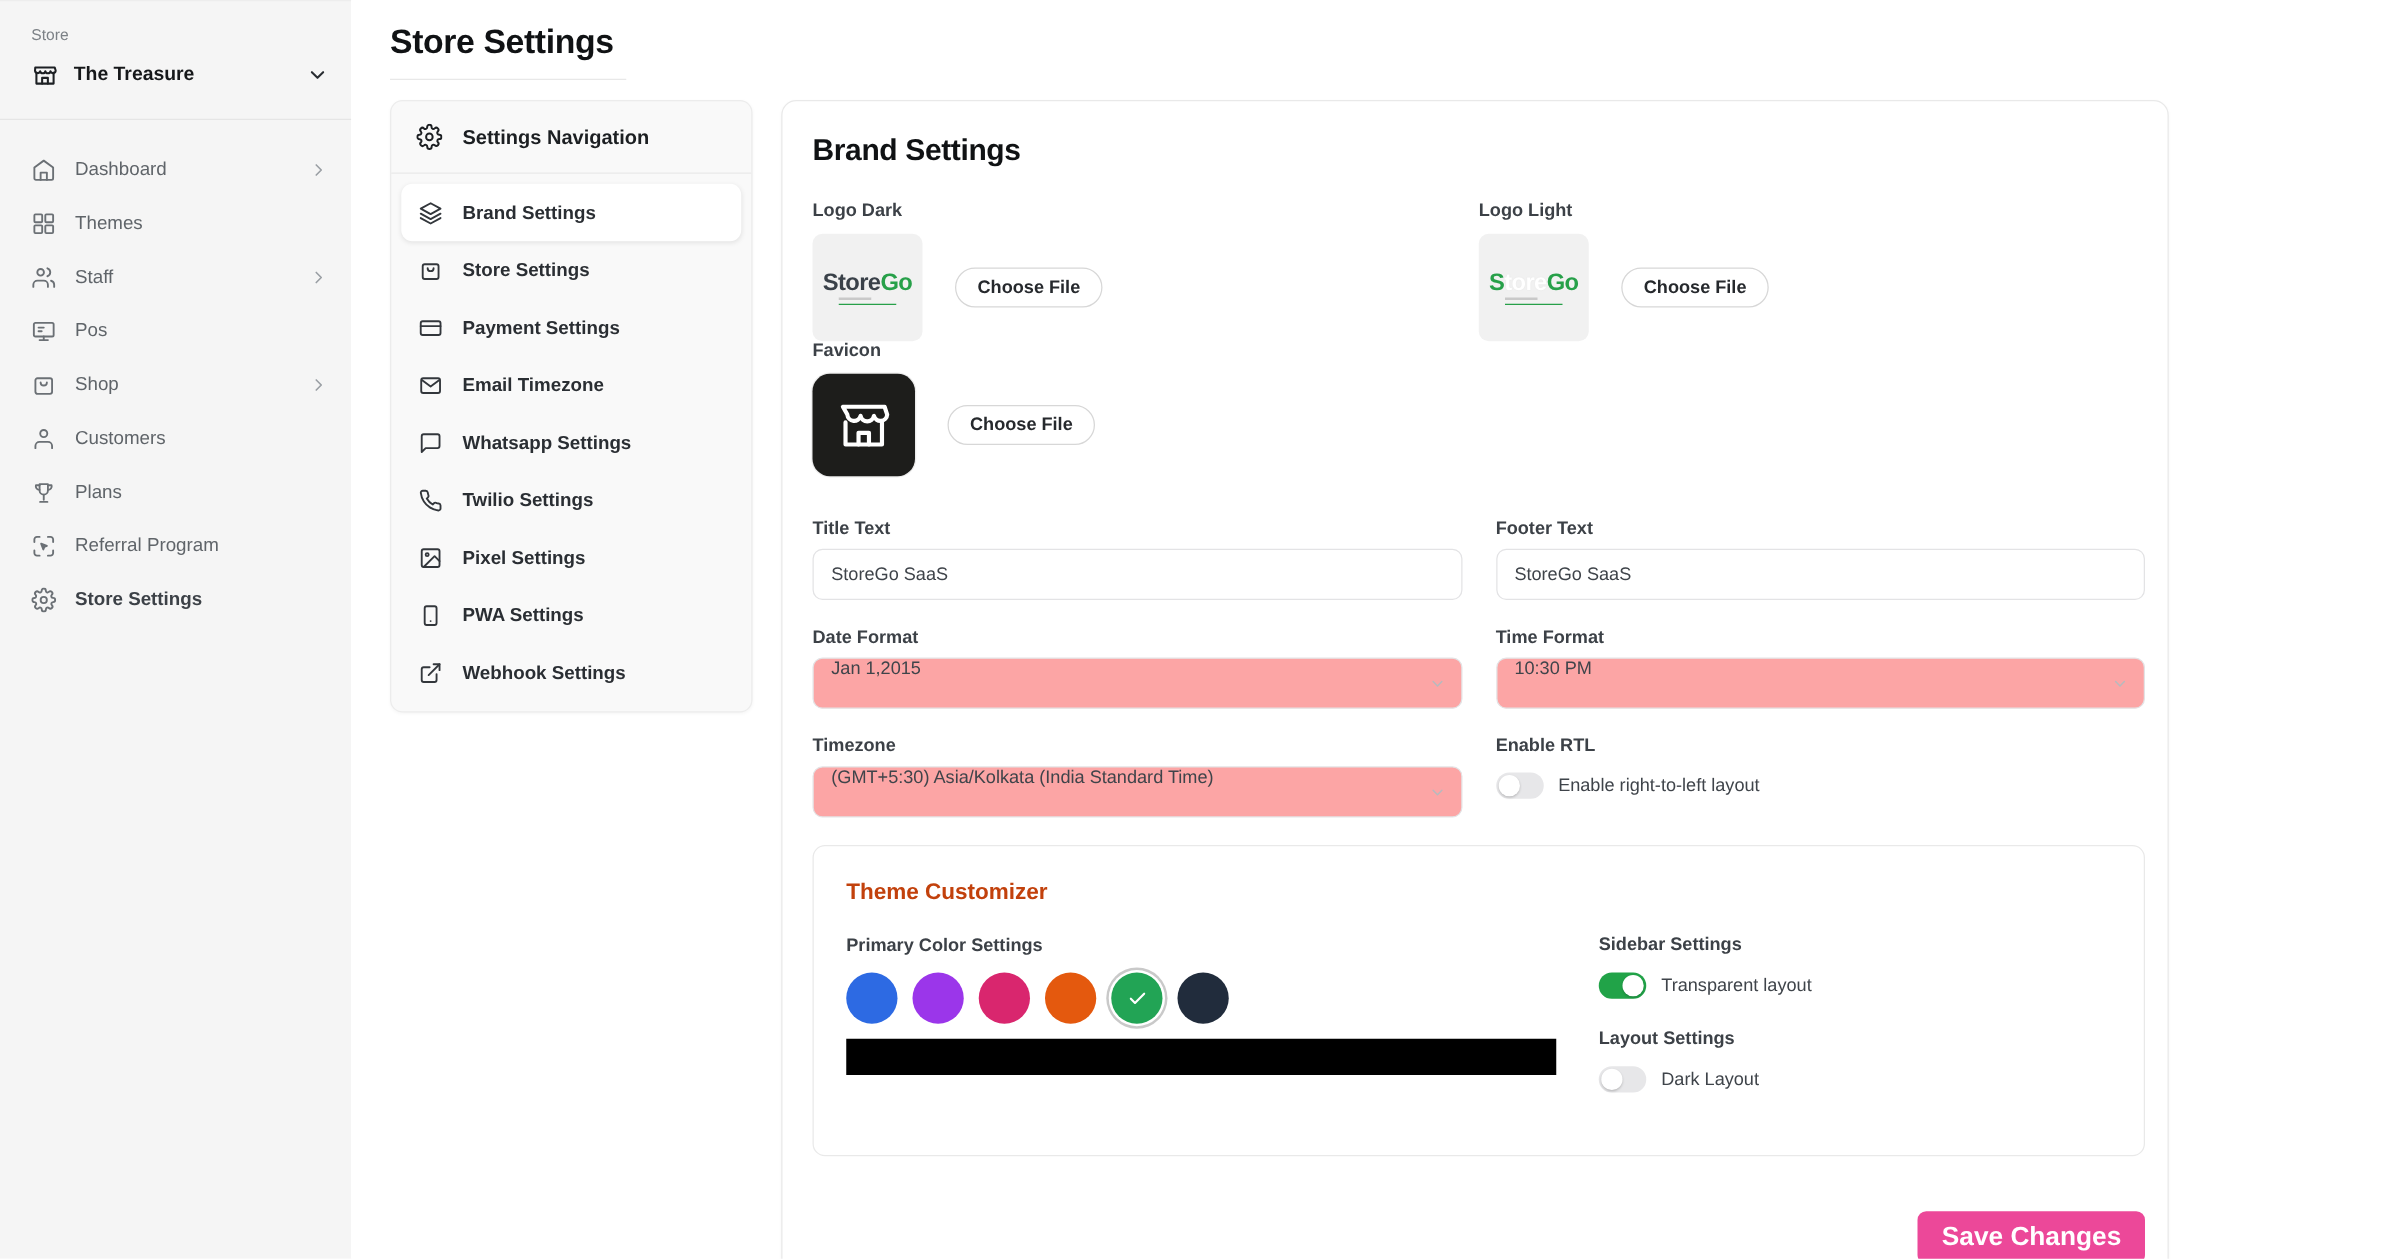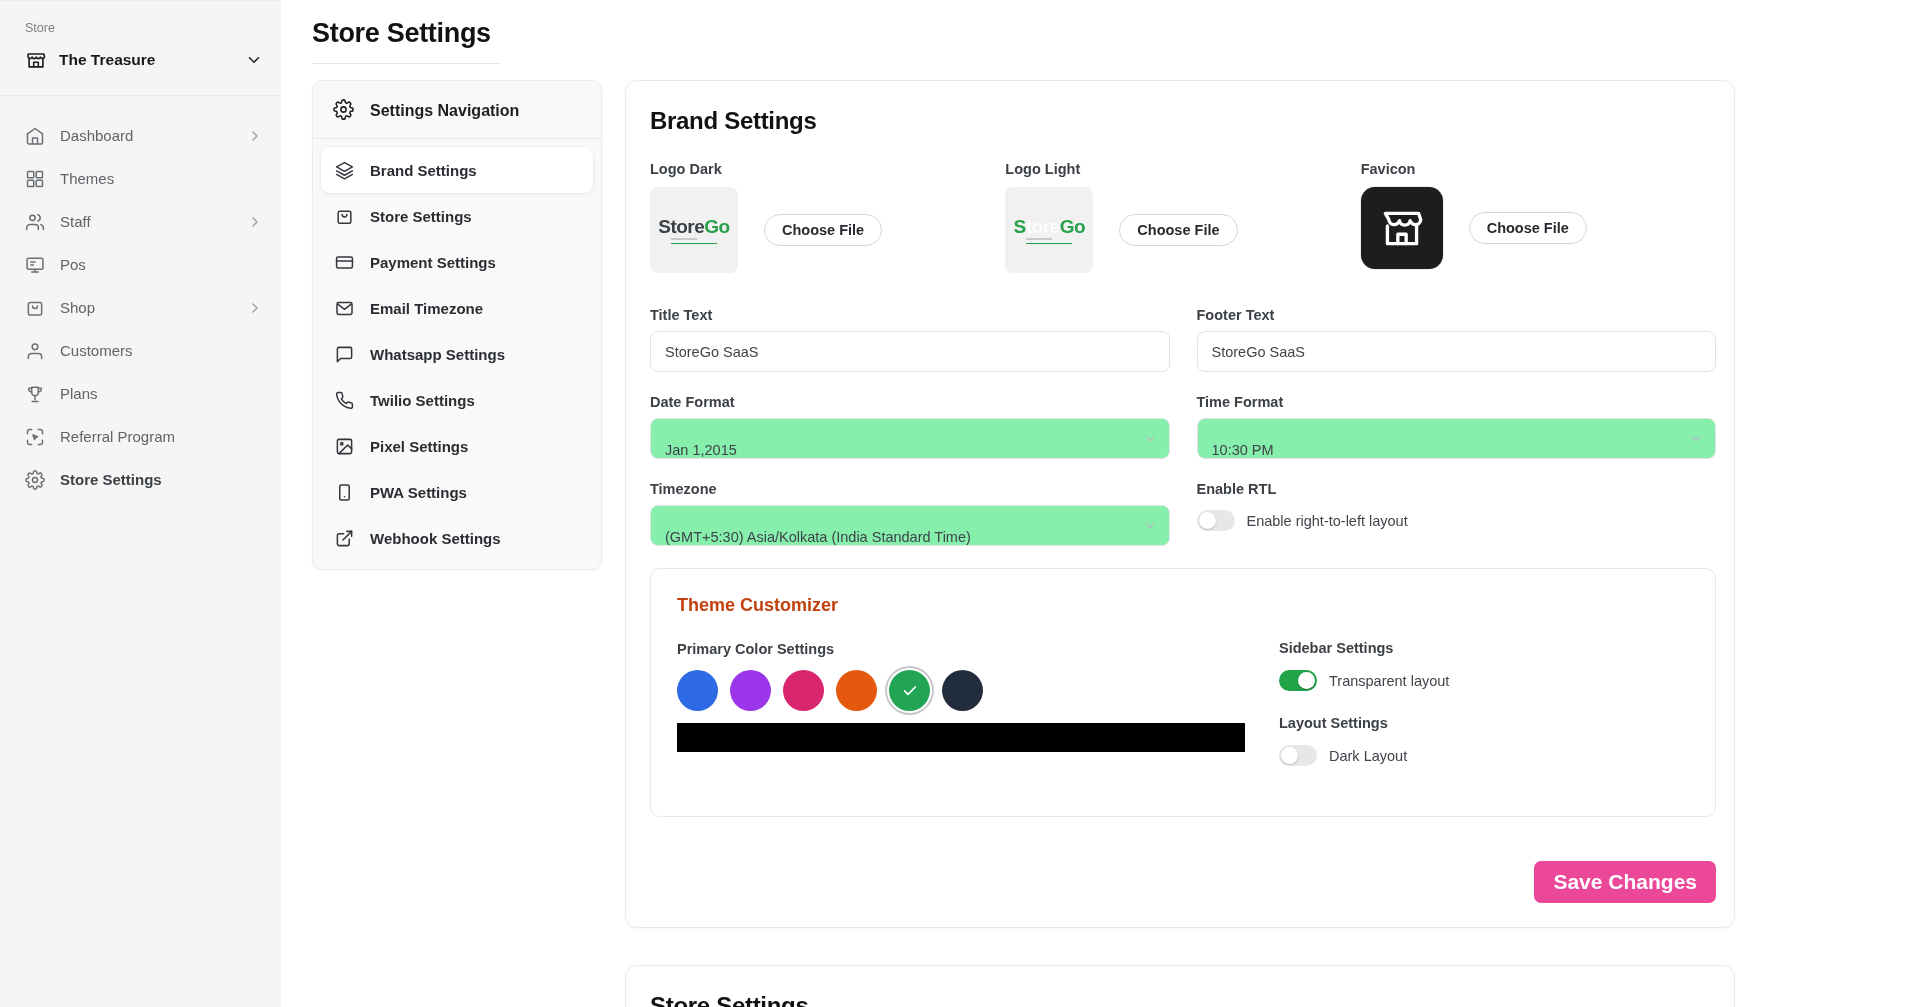--- a/index.html
+++ b/index.html
@@ -37,39 +37,39 @@
   .snav-item .lbl { font-size:15px; font-weight:600; }
   .snav-item svg { color:#33373c; }
   .snav-item.active { background:#fff; box-shadow:0 1px 4px rgba(0,0,0,0.09); }
 
   
   .right-col { flex:1; }
   .card { background:#fff; border:1px solid #e9e9e9; border-radius:12px; box-shadow:0 1px 3px rgba(0,0,0,0.03); }
   .brand-card { padding:26px 18px 24px 24px; }
   .card-h2 { font-size:24px; font-weight:700; color:#101214; margin-bottom:26px; letter-spacing:-0.3px; }
 
-  .logo-grid { display:grid; grid-template-columns:repeat(3,1fr); margin-bottom:34px; }
+  .logo-grid { display:grid; grid-template-columns:repeat(2,1fr); margin-bottom:34px; }
   .field-label { font-size:14.5px; font-weight:600; color:#3c4147; }
   .logo-block .field-label { display:block; margin-bottom:10px; }
   .logo-row { display:flex; align-items:center; gap:26px; }
   .logo-box { width:88px; height:86px; background:#f1f1f1; border-radius:8px; display:flex; flex-direction:column; align-items:center; justify-content:center; }
   .logo-word { font-size:19px; font-weight:700; letter-spacing:-0.5px; }
   .logo-word .p1 { color:#3a4149; }
   .logo-word .p2 { color:#27a049; }
   .logo-word.light .p1 { color:#ffffff; text-shadow:0 0 1px #e2e2e2; }
   .logo-word.light .s1 { color:#27a049; }
   .logo-sub { width:46px; height:3px; border-bottom:1px solid #27a049; margin-top:3px; position:relative; }
   .logo-sub::before { content:""; position:absolute; left:0; top:-3px; width:26px; height:2px; background:#c9c9c9; }
   .favicon-box { width:82px; height:82px; background:#1d1d1b; border-radius:14px; display:flex; align-items:center; justify-content:center; box-shadow:0 0 0 1px #ececec; }
   .choose-btn { background:#fff; border:1px solid #d7d7d7; border-radius:18px; padding:7px 17px; font-size:14.5px; font-weight:600; color:#26292d; cursor:pointer; font-family:inherit; white-space:nowrap; }
 
   .two-col { display:grid; grid-template-columns:1fr 1fr; column-gap:27px; margin-bottom:22px; }
   .two-col .field-label { display:block; margin-bottom:8px; }
   .text-input { width:100%; height:41px; border:1px solid #e3e3e5; border-radius:8px; padding:0 14px; font-size:14.5px; color:#3f444a; background:#fff; font-family:inherit; outline:none; }
-  .select { position:relative; width:100%; height:41px; border:1px solid #e3e3e5; border-radius:8px; padding:0 34px 0 14px; font-size:14.5px; color:#3f444a; background:#86efac; display:flex; align-items:flex-end; cursor:pointer; }
+  .select { position:relative; width:100%; height:41px; border:1px solid #e3e3e5; border-radius:8px; padding:0 34px 0 14px; font-size:14.5px; color:#3f444a; background:#fca5a5; display:flex; align-items:flex-start; cursor:pointer; }
   .select .sel-chev { position:absolute; right:12px; top:13px; color:#b6babe; }
 
   .rtl-row { display:flex; align-items:center; gap:12px; margin-top:13px; }
   .rtl-row .tog-lbl { font-size:14.5px; color:#3f444a; }
 
   .toggle { width:38px; height:21px; border-radius:11px; background:#e7e7e9; position:relative; cursor:pointer; flex:none; }
   .toggle::after { content:""; position:absolute; top:2px; left:2px; width:17px; height:17px; border-radius:50%; background:#fff; box-shadow:0 1px 2px rgba(0,0,0,0.2); }
   .toggle.on { background:#21a348; }
   .toggle.on::after { left:auto; right:2px; }
 

